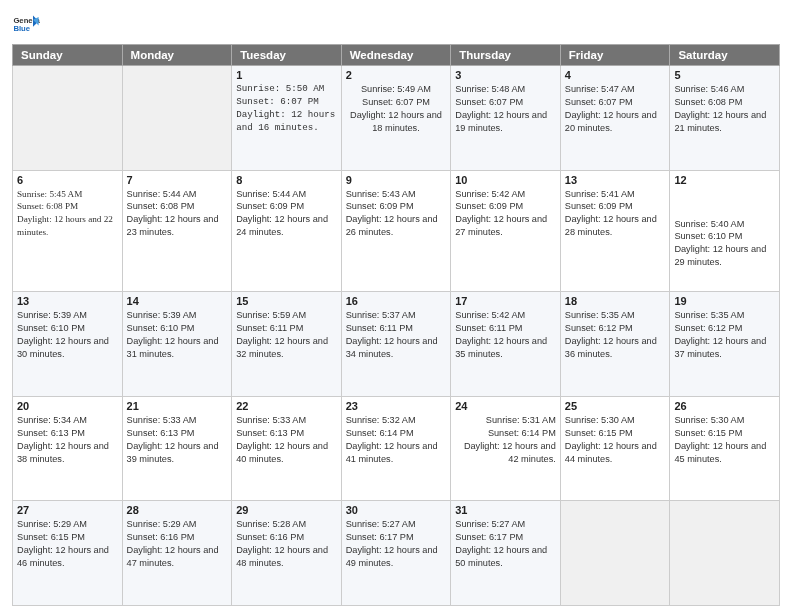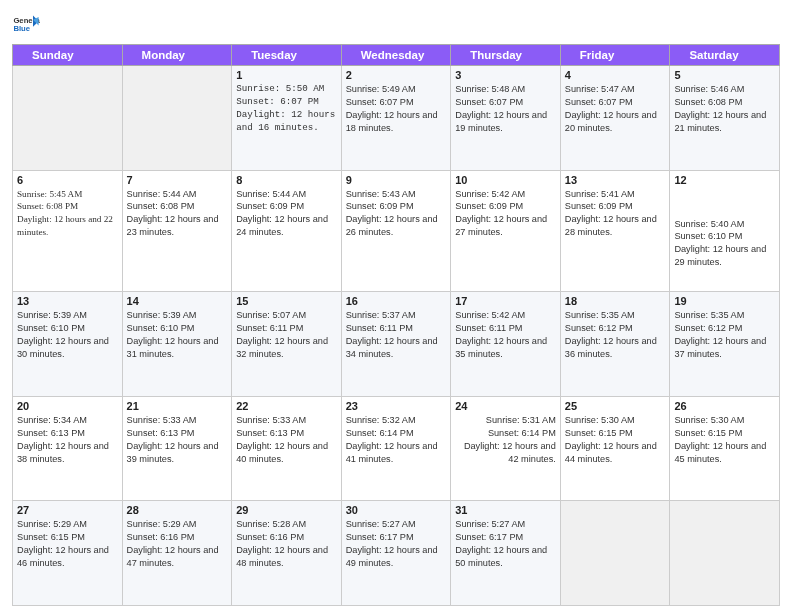--- a/index.html
+++ b/index.html
@@ -44,25 +44,25 @@
       font-size: 13px;
       color: #444;
     }
     .calendar {
       flex: 1;
       border-collapse: collapse;
       width: 100%;
       table-layout: fixed;
     }
     .calendar thead tr th {
-      background: #8b5cf6;
+      background: #737373;
       color: #fff;
       font-size: 11.5px;
       font-weight: bold;
-      padding: 4px 19px;
+      padding: 4px 8px;
       border: 1px solid #aaa;
       text-align: left;
     }
     .calendar tbody tr td {
       border: 1px solid #ccc;
       vertical-align: top;
       padding: 3px 4px;
       font-size: 9.5px;
       color: #222;
       height: 88px;
@@ -125,21 +125,21 @@
           <td class="empty-cell"></td>
           <td class="empty-cell"></td>
           <td>
             <span class="day-num">1</span>
             <div class="day-info" style="white-space: pre-line; font-family: Liberation Mono, monospace;">Sunrise: 5:50 AM
 Sunset: 6:07 PM
 Daylight: 12 hours and 16 minutes.</div>
           </td>
           <td>
             <span class="day-num">2</span>
-            <div class="day-info" style="white-space: pre-line;">Sunrise: 5:49 AM
+            <div class="day-info" style="white-space: pre-line; text-align: center;">Sunrise: 5:49 AM
 Sunset: 6:07 PM
 Daylight: 12 hours and 18 minutes.</div>
           </td>
           <td>
             <span class="day-num">3</span>
             <div class="day-info" style="white-space: pre-line;">Sunrise: 5:48 AM
 Sunset: 6:07 PM
 Daylight: 12 hours and 19 minutes.</div>
           </td>
           <td>
@@ -207,21 +207,21 @@
 Daylight: 12 hours and 30 minutes.</div>
           </td>
           <td>
             <span class="day-num">14</span>
             <div class="day-info" style="white-space: pre-line;">Sunrise: 5:39 AM
 Sunset: 6:10 PM
 Daylight: 12 hours and 31 minutes.</div>
           </td>
           <td>
             <span class="day-num">15</span>
-            <div class="day-info" style="white-space: pre-line;">Sunrise: 5:07 AM
+            <div class="day-info" style="white-space: pre-line;">Sunrise: 5:59 AM
 Sunset: 6:11 PM
 Daylight: 12 hours and 32 minutes.</div>
           </td>
           <td>
             <span class="day-num">16</span>
             <div class="day-info" style="white-space: pre-line;">Sunrise: 5:37 AM
 Sunset: 6:11 PM
 Daylight: 12 hours and 34 minutes.</div>
           </td>
           <td>

